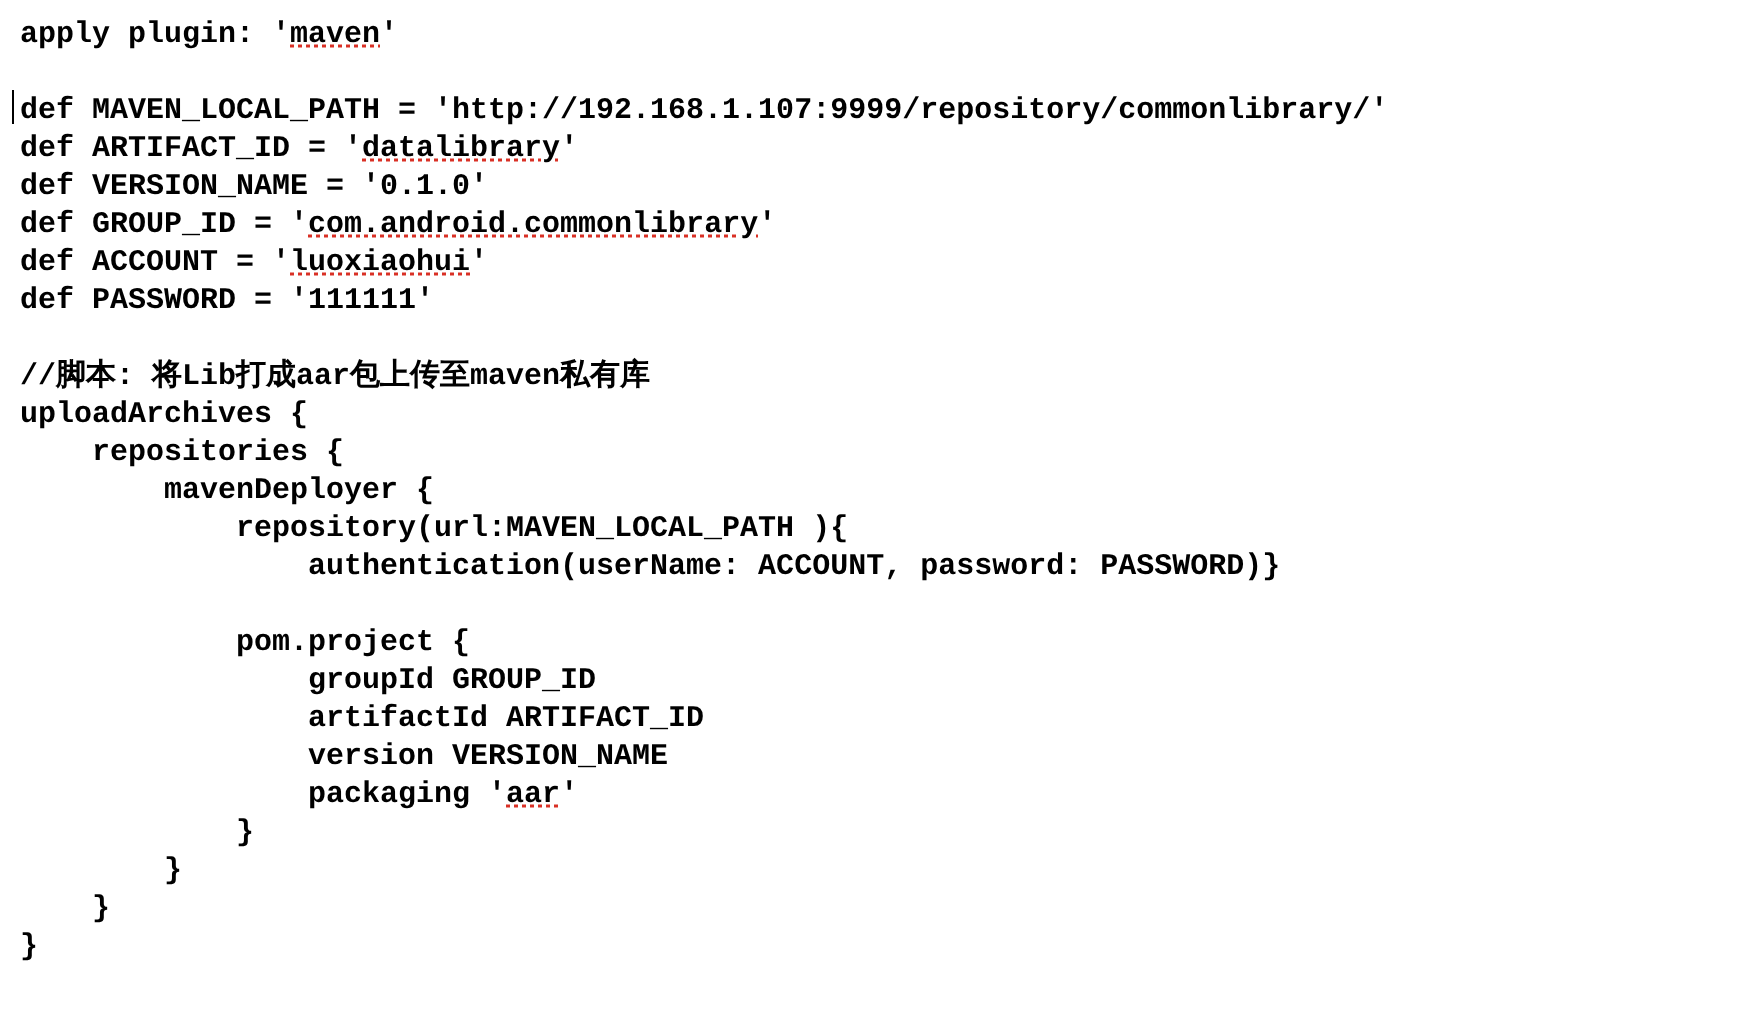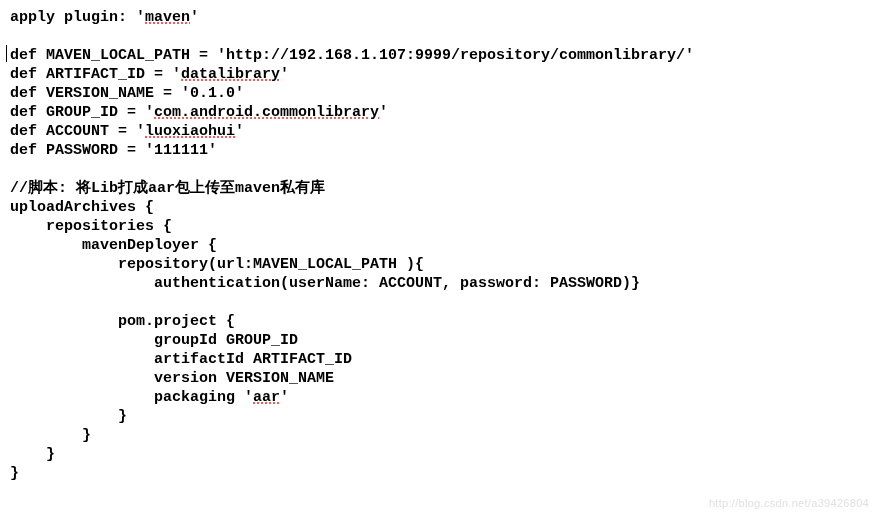--- a/index.html
+++ b/index.html
@@ -77,14 +77,13 @@
 <span>            pom.project {</span>
 <span>                groupId GROUP_ID</span>
 <span>                artifactId ARTIFACT_ID</span>
 <span>                version VERSION_NAME</span>
 <span><span>                packaging '</span><span class="u">aar</span><span>'</span></span>
 <span>            }</span>
 <span>        }</span>
 <span>    }</span>
 <span>}</span></pre>
 
-  <div class="watermark">http://blog.csdn.net/a39426804</div>
 </div>
 
 </body></html>

